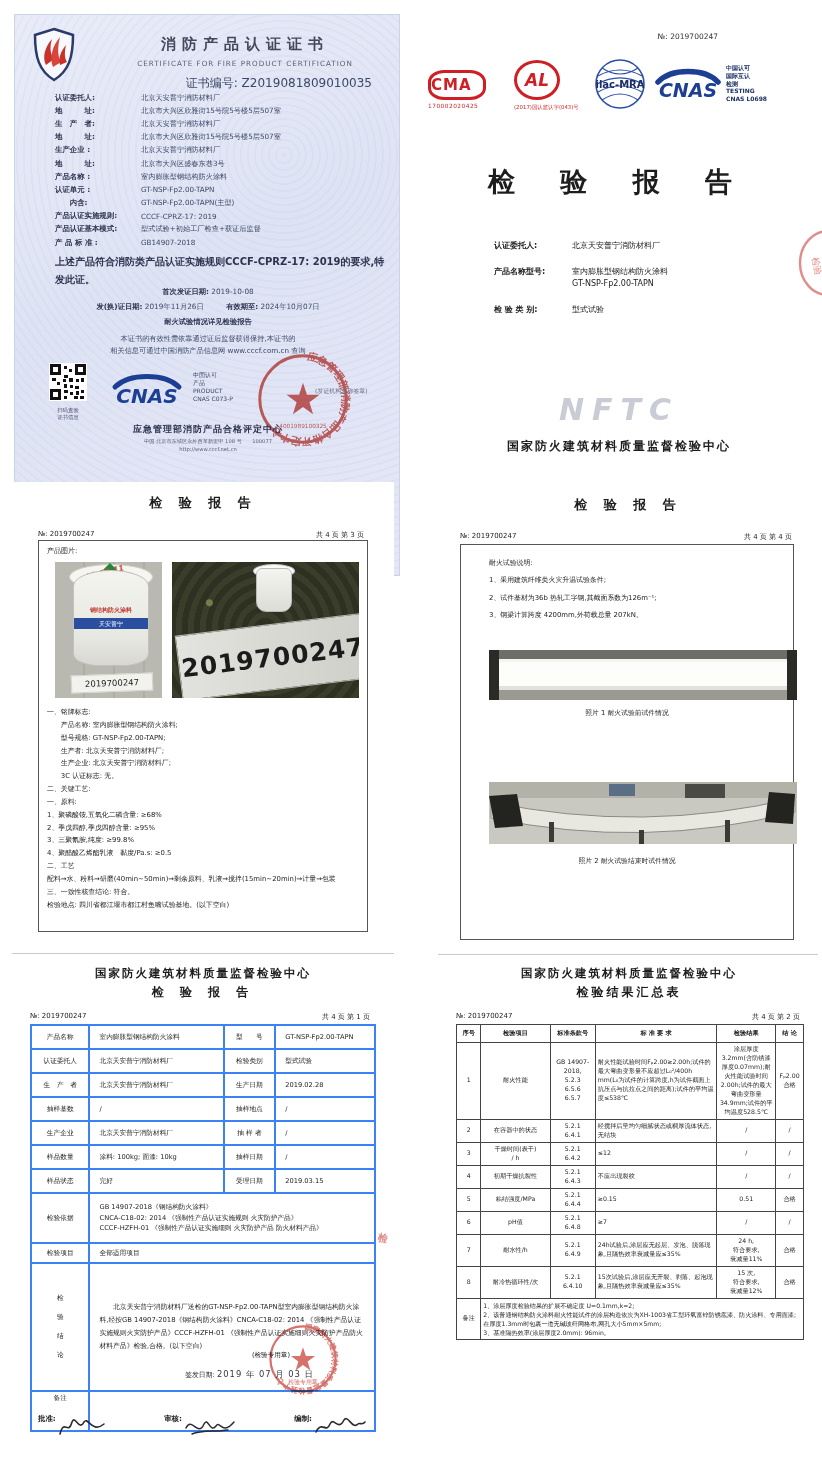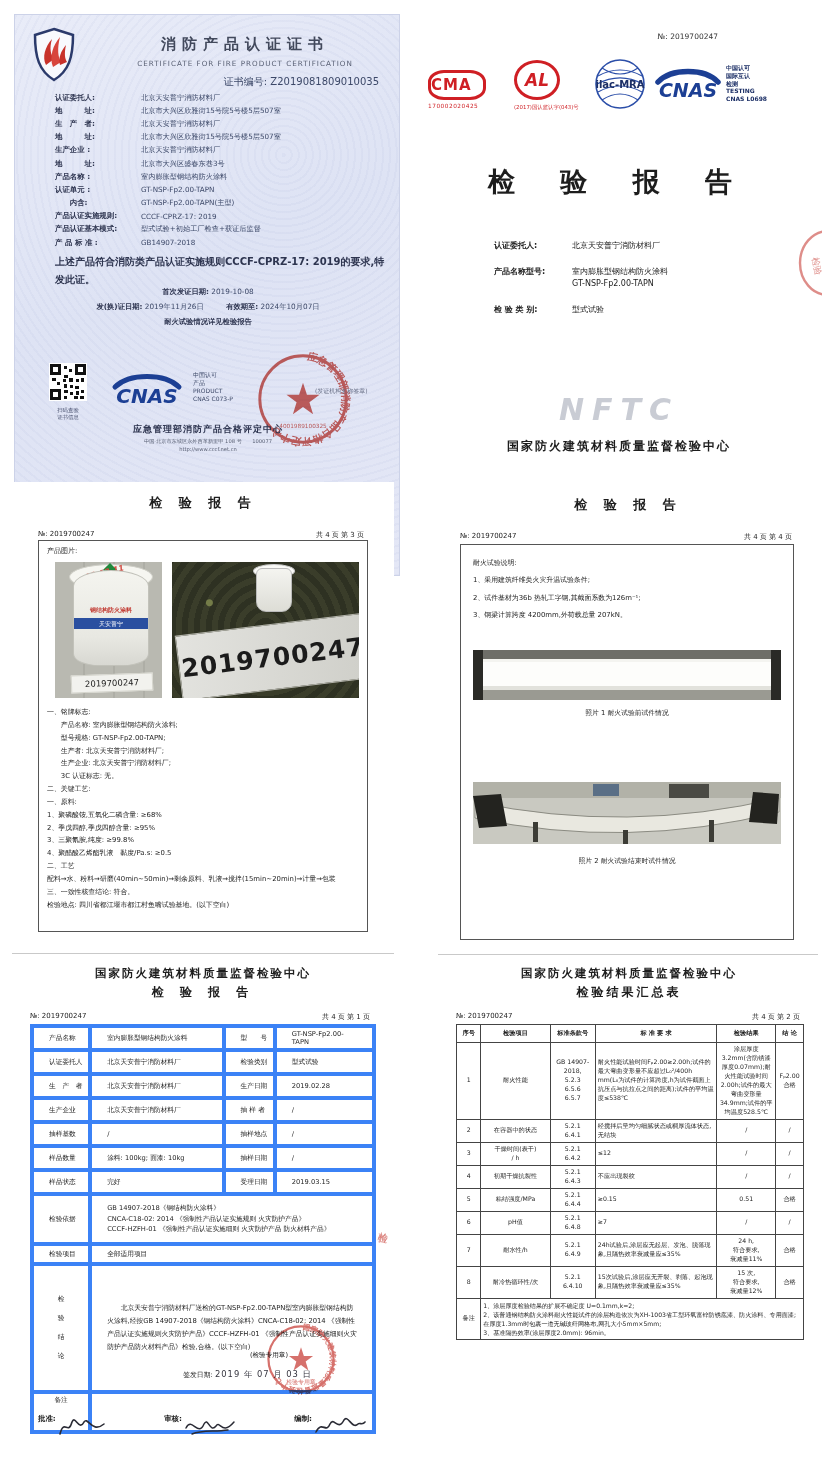--- a/index.html
+++ b/index.html
@@ -11,21 +11,21 @@
 
   
   #cert{left:14px;top:14px;width:386px;height:562px;
     background:
       repeating-radial-gradient(circle at 70% 25%, rgba(110,125,185,.05) 0 2px, transparent 2px 7px),
       linear-gradient(155deg,#e9ecf8 0%,#dee3f4 45%,#e4e7f6 100%);
     color:#333c5e;border:1px solid #ccd2e8}
   .cert-shield{position:absolute;left:16px;top:12px}
   .cert-title{position:absolute;left:80px;top:20px;width:300px;text-align:center;font-size:15px;font-weight:bold;letter-spacing:6px;color:#42495c}
   .cert-sub{position:absolute;left:80px;top:44px;width:300px;text-align:center;font-size:7.2px;letter-spacing:1px;color:#5a6175}
-  .cert-no{position:absolute;right:20px;top:60px;font-size:10px;color:#3c4868}
+  .cert-no{position:absolute;right:27px;top:60px;font-size:12px;color:#3c4868}
   .cert-fields{position:absolute;left:40px;top:76px;width:332px}
   .cf-row{display:flex;height:13.2px;align-items:center}
   .cf-label{font-weight:bold;font-size:7.4px;white-space:pre;min-width:86px;color:#2e3550}
   .cf-value{font-size:7.2px;color:#3c4868;white-space:nowrap}
   .cert-statement{position:absolute;left:40px;top:238px;width:330px;font-size:10px;font-weight:bold;line-height:1.75;color:#2e3550}
   .cert-center{position:absolute;left:20px;width:346px;text-align:center;font-size:7.3px;color:#3c4868}
   .cc-b{font-weight:bold;color:#2e3550}
   .cert-validity{position:absolute;left:28px;top:318px;width:330px;text-align:center;font-size:7.2px;line-height:1.7;color:#3c4868}
   .cert-qr{position:absolute;left:34px;top:348px;text-align:center}
   .cert-qr .qr-cap{font-size:5.4px;color:#4a5270;margin-top:2px;white-space:pre-line;line-height:1.3}
@@ -94,37 +94,37 @@
   .sample-paper{position:absolute;left:6px;top:62px;width:190px;height:66px;background:linear-gradient(100deg,#e3e3df,#cfcfc9);transform:rotate(-7deg);border:1px solid #b5b5ad;display:flex;align-items:center;justify-content:center}
   .sample-num{font-size:25px;font-weight:bold;color:#1b1b1b;letter-spacing:1px}
   .p3-lines{font-size:6.9px;line-height:1.86;color:#1d1d1d}
   .p3-line{white-space:pre-wrap}
 
   
   #page4{left:438px;top:482px;width:380px;height:473px;border-bottom:1px solid #c9c9c9}
   #page4 .pg-title{top:14px}
   #p4-no{left:22px;top:50px}
   #p4-pageinfo{right:26px;top:50px}
-  #page4 .frame{left:22px;top:62px;width:334px;height:396px;padding:10px 12px}
+  #page4 .frame{left:22px;top:62px;width:334px;height:396px;padding:10px 28px}
   .p4-lines{font-size:6.9px;line-height:2.5;color:#1d1d1d}
   .beam1{position:relative;margin-top:26px;width:308px;height:50px;background:
       linear-gradient(180deg,#6e6e68 0 9px,#f4f4f0 9px 12px,#fdfdfb 12px 36px,#e2e2dc 36px 40px,#9a9a92 40px 100%)}
   .beam1:before,.beam1:after{content:"";position:absolute;top:0;width:10px;height:50px;background:#2a2a26}
   .beam1:before{left:0}.beam1:after{right:0}
   .photo-cap{text-align:center;font-size:6.8px;color:#1d1d1d;margin-top:8px}
   .beam2-wrap{margin-top:64px}
 
   
   #page1{left:12px;top:962px;width:382px;height:500px}
   #p1-org{top:4px}
   #p1-title{top:22px;font-size:12px}
   #p1-no{left:18px;top:50px}
   #p1-pageinfo{right:24px;top:50px}
   .t1{position:absolute;left:18px;top:62px;width:346px;border-collapse:collapse;table-layout:fixed}
-  .t1 td{border:4px solid #3b82f6;font-size:6.7px;padding:2px 15px;vertical-align:middle;color:#1d1d1d}
+  .t1 td{border:2px solid #3b82f6;font-size:6.7px;padding:2px 9px;vertical-align:middle;color:#1d1d1d}
   .t1 .lab{text-align:center;white-space:pre;width:17%}
   .t1 .val{width:39%}
   .t1 .lab2{text-align:center;white-space:pre;width:15%}
   .t1 .val2{width:29%}
   .t1 .rh{height:24px}
   .conc-cell{position:relative;height:128px;vertical-align:top}
   .conc-lab{text-align:center;font-size:7px;line-height:2.8;white-space:pre-line}
   .conc-text{font-size:6.8px;line-height:1.95;text-indent:2em}
   .conc-stampnote{position:absolute;right:84px;bottom:30px;font-size:6.6px}
   .conc-sign{position:absolute;right:60px;bottom:10px;font-size:6.8px}
@@ -239,20 +239,22 @@
       <span class="cc-b">首次发证日期:</span>
       <span>2019-10-08</span>
     </div>
     <div class="cert-center" style="top:287px">
       <span class="cc-b">发(换)证日期:</span>
       <span>2019年11月26日</span>
       <span class="cc-b" style="margin-left:20px">有效期至:</span>
       <span>2024年10月07日</span>
     </div>
     <div class="cert-center cc-b" style="top:302px">耐火试验情况详见检验报告</div>
+    <div class="cert-validity pre">本证书的有效性需依靠通过证后监督获得保持,本证书的
+相关信息可通过中国消防产品信息网 www.cccf.com.cn 查询</div>
 
     <div class="cert-qr">
       <svg width="38" height="38" viewBox="0 0 38 38">
         <rect width="38" height="38" fill="#fff"></rect>
         <g fill="#111">
           <rect x="1" y="1" width="11" height="11"></rect>
             <rect x="26" y="1" width="11" height="11"></rect>
             <rect x="1" y="26" width="11" height="11"></rect>
           <rect x="4" y="4" width="5" height="5" fill="#fff"></rect>
             <rect x="29" y="4" width="5" height="5" fill="#fff"></rect>
@@ -495,30 +497,30 @@
           </tr>
 
           <tr class="rh">
             <td class="lab">生　产　者</td>
             <td class="val">北京天安普宁消防材料厂</td>
             <td class="lab2">生产日期</td>
             <td class="val2">2019.02.28</td>
           </tr>
 
           <tr class="rh">
+            <td class="lab">抽样基数</td>
+            <td class="val">/</td>
+            <td class="lab2">抽样地点</td>
+            <td class="val2">/</td>
+          </tr>
+
+          <tr class="rh">
             <td class="lab">生产企业</td>
             <td class="val">北京天安普宁消防材料厂</td>
             <td class="lab2">抽 样 者</td>
-            <td class="val2">/</td>
-          </tr>
-
-          <tr class="rh">
-            <td class="lab">抽样基数</td>
-            <td class="val">/</td>
-            <td class="lab2">抽样地点</td>
             <td class="val2">/</td>
           </tr>
 
           <tr class="rh">
             <td class="lab">样品数量</td>
             <td class="val">涂料: 100kg; 面漆: 10kg</td>
             <td class="lab2">抽样日期</td>
             <td class="val2">/</td>
           </tr>
 

